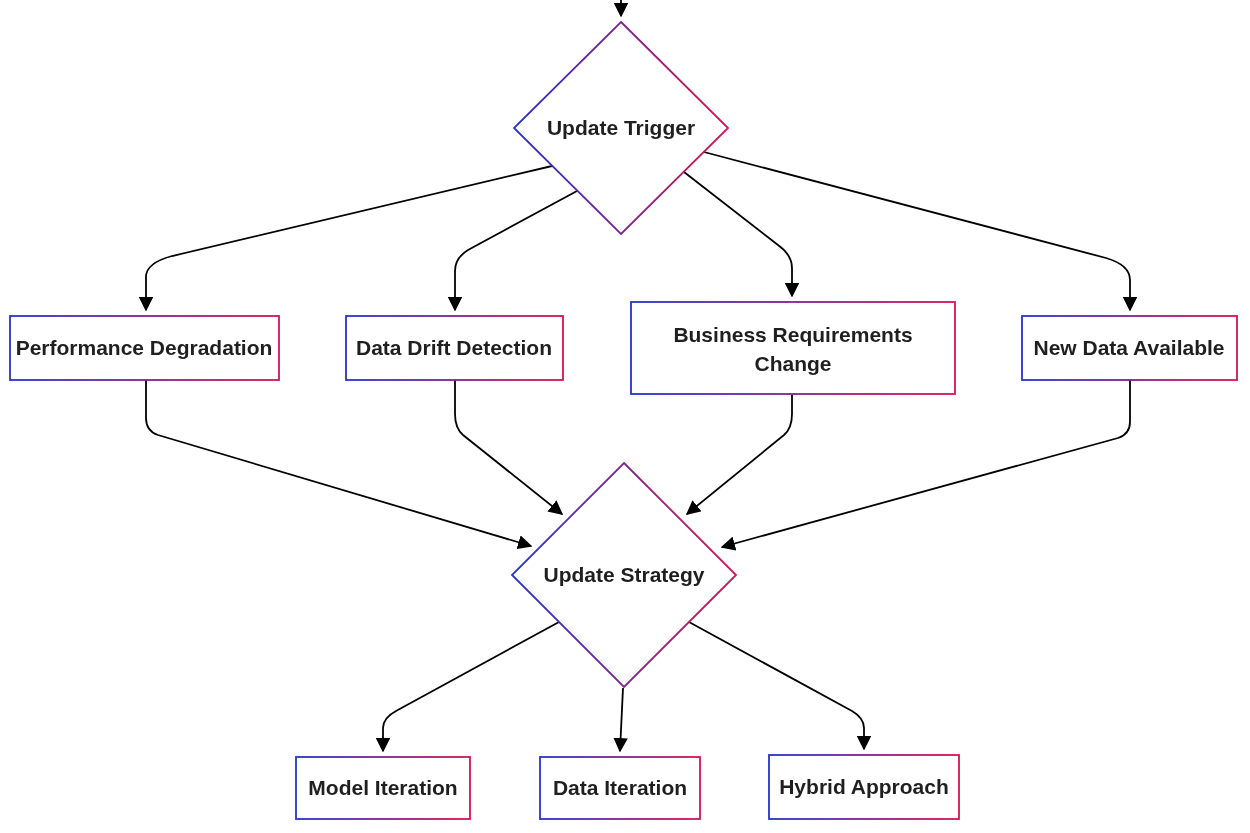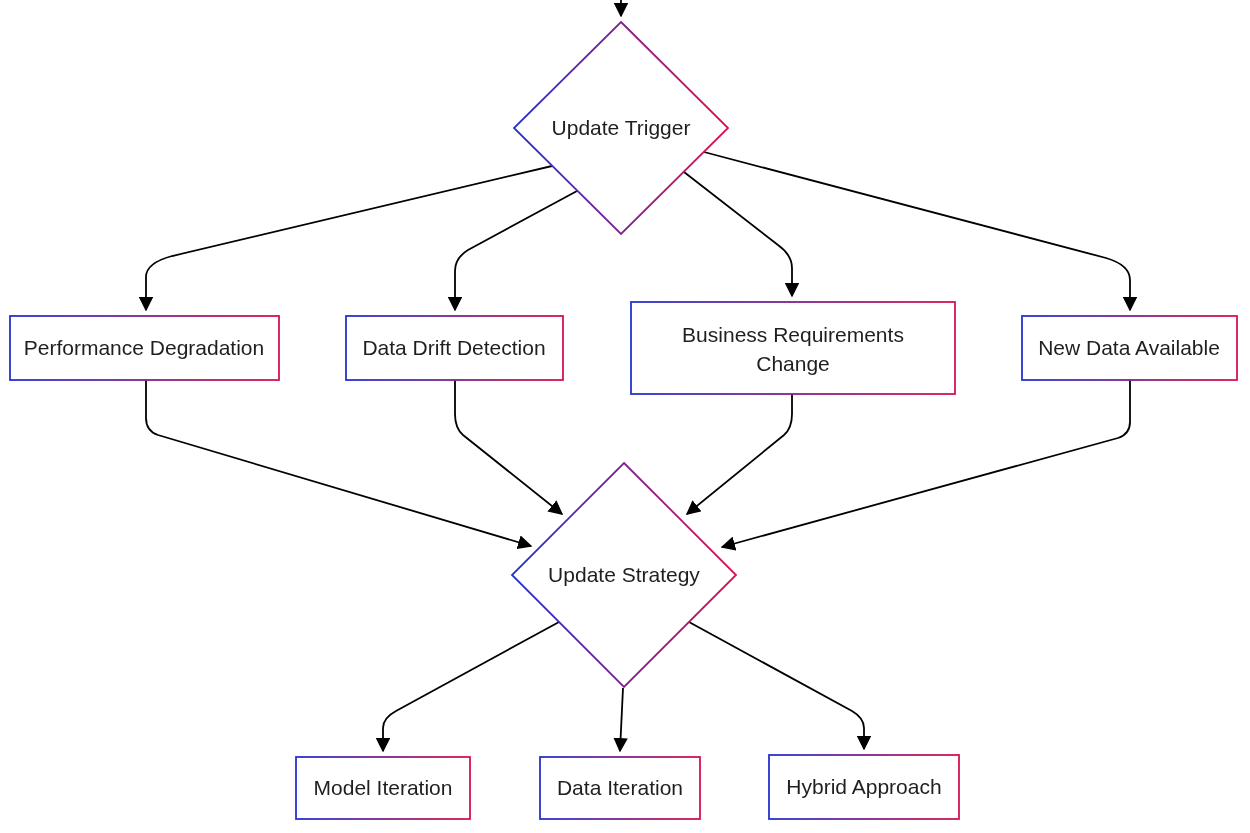--- a/index.html
+++ b/index.html
@@ -8,20 +8,21 @@
     width: 1250px;
     height: 833px;
     background: var(--background, #fff);
     font-family: "Liberation Sans", sans-serif;
     overflow: hidden;
   }
   .canvas-wrap {
     position: relative;
     width: 1250px;
     height: 833px;
+    font-weight: bold;
   }
   svg { display: block; }
   .node-shape {
     fill: var(--node-fill, #fff);
     stroke: url(#strokeGrad);
     stroke-width: 1.8;
   }
   .edge {
     fill: none;
     stroke: var(--arrow, #000);

